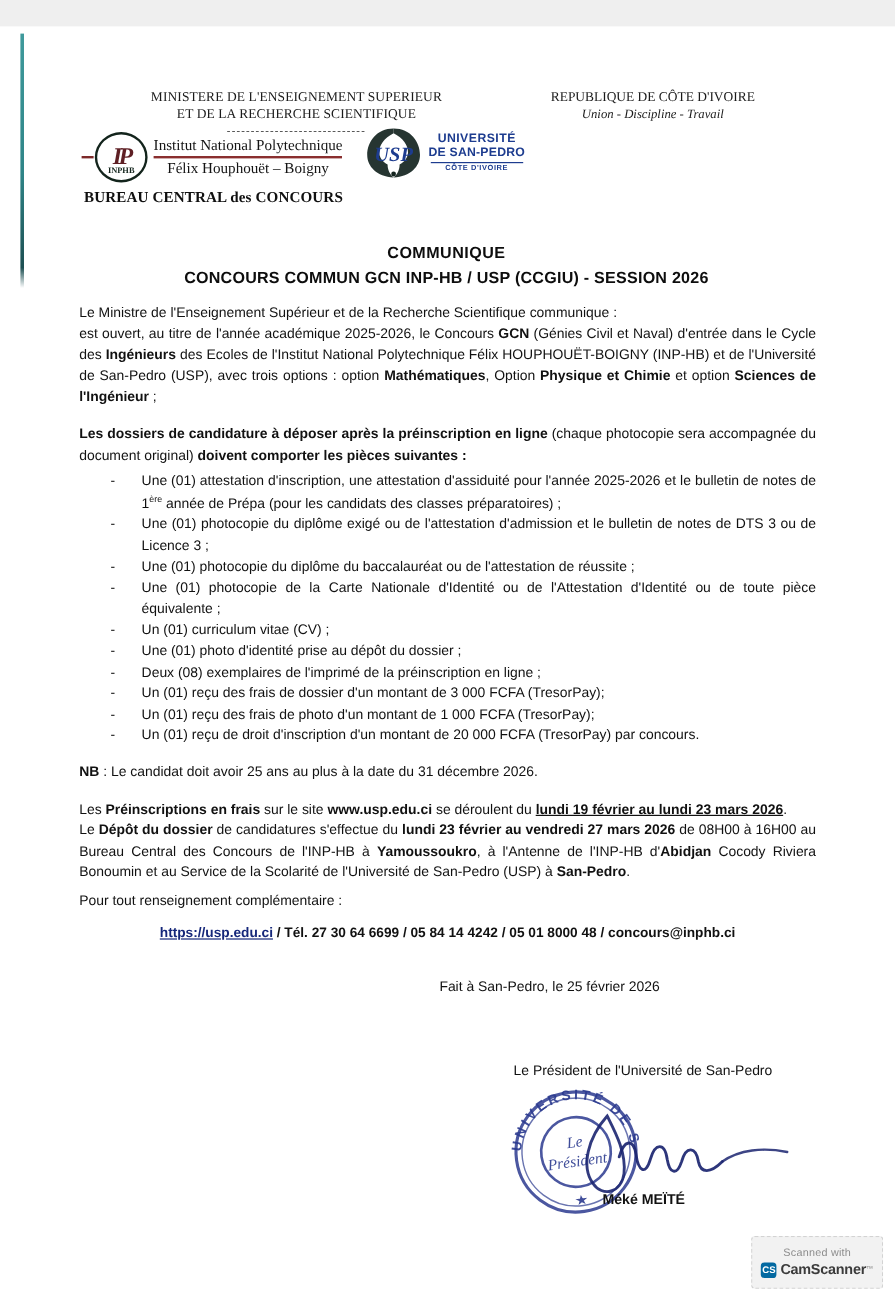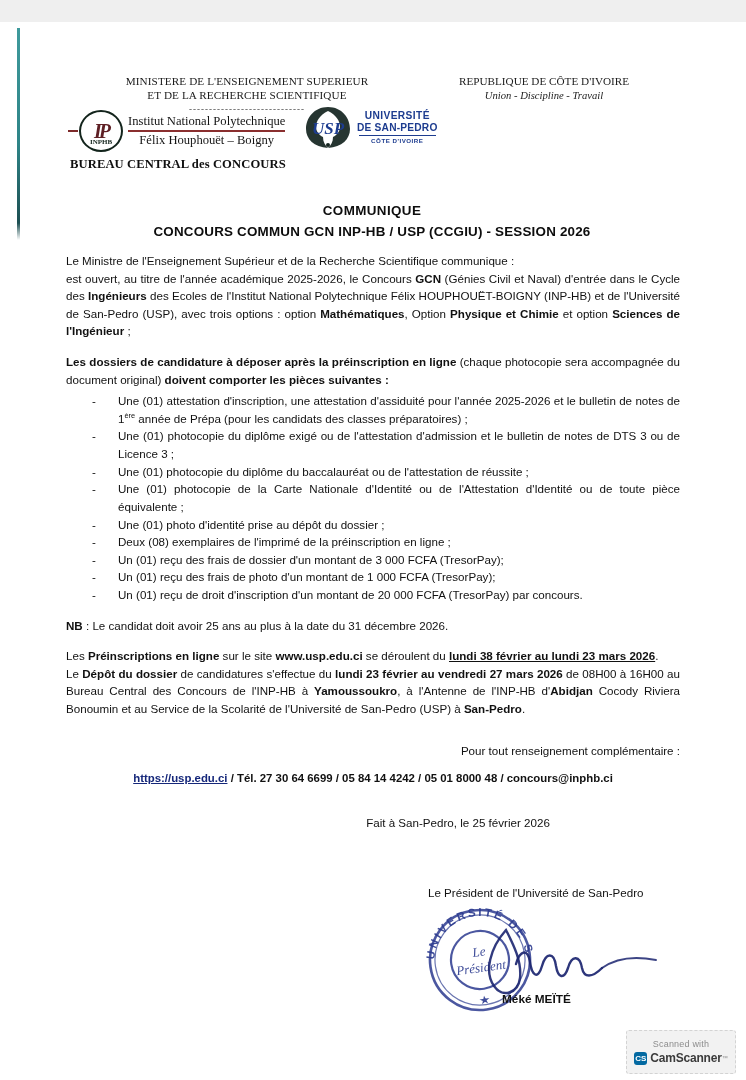--- a/index.html
+++ b/index.html
@@ -243,21 +243,21 @@
 
   
   .contact-wrap {
     position: absolute;
     left: 66px; top: 744px;
     width: 614px;
     font-size: 11.6px;
     color: #111;
   }
   .contact-title {
-    text-align: right;
+    text-align: left;
   }
   .contact-line {
     margin-top: 15px;
     text-align: center;
     font-weight: bold;
     font-size: 11.4px;
   }
   .contact-line .lnk {
     color: #15277a;
     text-decoration: underline;
@@ -419,34 +419,35 @@
 
     <div class="gap-1"></div>
 
     <p class="p-just"><span class="b">Les dossiers de candidature à déposer après la préinscription en ligne</span><span> (chaque photocopie sera accompagnée du document original) </span><span class="b">doivent comporter les pièces suivantes :</span></p>
 
     <ul class="pieces">
       <li><span>Une (01) attestation d'inscription, une attestation d'assiduité pour l'année 2025-2026 et le bulletin de notes de 1<sup>ère</sup> année de Prépa (pour les candidats des classes préparatoires) ;</span></li>
       <li><span>Une (01) photocopie du diplôme exigé ou de l'attestation d'admission et le bulletin de notes de DTS 3 ou de Licence 3 ;</span></li>
       <li><span>Une (01) photocopie du diplôme du baccalauréat ou de l'attestation de réussite ;</span></li>
       <li><span>Une (01) photocopie de la Carte Nationale d'Identité ou de l'Attestation d'Identité ou de toute pièce équivalente ;</span></li>
+      <li><span>Un (01) curriculum vitae (CV) ;</span></li>
       <li><span>Une (01) photo d'identité prise au dépôt du dossier ;</span></li>
       <li><span>Deux (08) exemplaires de l'imprimé de la préinscription en ligne ;</span></li>
       <li><span>Un (01) reçu des frais de dossier d'un montant de 3 000 FCFA  (TresorPay);</span></li>
       <li><span>Un (01) reçu des frais de photo d'un montant de 1 000 FCFA (TresorPay);</span></li>
       <li><span>Un (01) reçu de droit d'inscription d'un montant de 20 000 FCFA (TresorPay) par concours.</span></li>
     </ul>
 
     <div class="gap-1"></div>
 
     <p><span class="b">NB</span><span> : Le candidat doit avoir 25 ans au plus à la date du 31 décembre 2026.</span></p>
 
     <div class="gap-1"></div>
 
-    <p class="p-just"><span>Les </span><span class="b">Préinscriptions en ligne</span><span> sur le site </span><span class="b">www.usp.edu.ci</span><span> se déroulent du </span><span class="b u">lundi 38 février au lundi 23 mars 2026</span><span>.</span></p>
+    <p class="p-just"><span>Les </span><span class="b">Préinscriptions en frais</span><span> sur le site </span><span class="b">www.usp.edu.ci</span><span> se déroulent du </span><span class="b u">lundi 19 février au lundi 23 mars 2026</span><span>.</span></p>
 
     <p class="p-just"><span>Le </span><span class="b">Dépôt du dossier</span><span> de candidatures s'effectue du </span><span class="b">lundi 23 février au vendredi 27 mars 2026</span><span> de 08H00 à 16H00 au Bureau Central des Concours de l'INP-HB à </span><span class="b">Yamoussoukro</span><span>, à l'Antenne de l'INP-HB d'</span><span class="b">Abidjan</span><span> Cocody Riviera Bonoumin et au Service de la Scolarité de l'Université de San-Pedro (USP) à </span><span class="b">San-Pedro</span><span>.</span></p>
   </div>
 
   <div class="contact-wrap">
     <div class="contact-title">Pour tout renseignement complémentaire :</div>
     <div class="contact-line"><span class="lnk">https://usp.edu.ci</span><span> / Tél. 27 30 64 6699 / 05 84 14 4242 / 05 01 8000 48 / concours@inphb.ci</span></div>
   </div>
 
   <div class="fait"><span>Fait à San-Pedro, le 25 février 2026</span></div>

